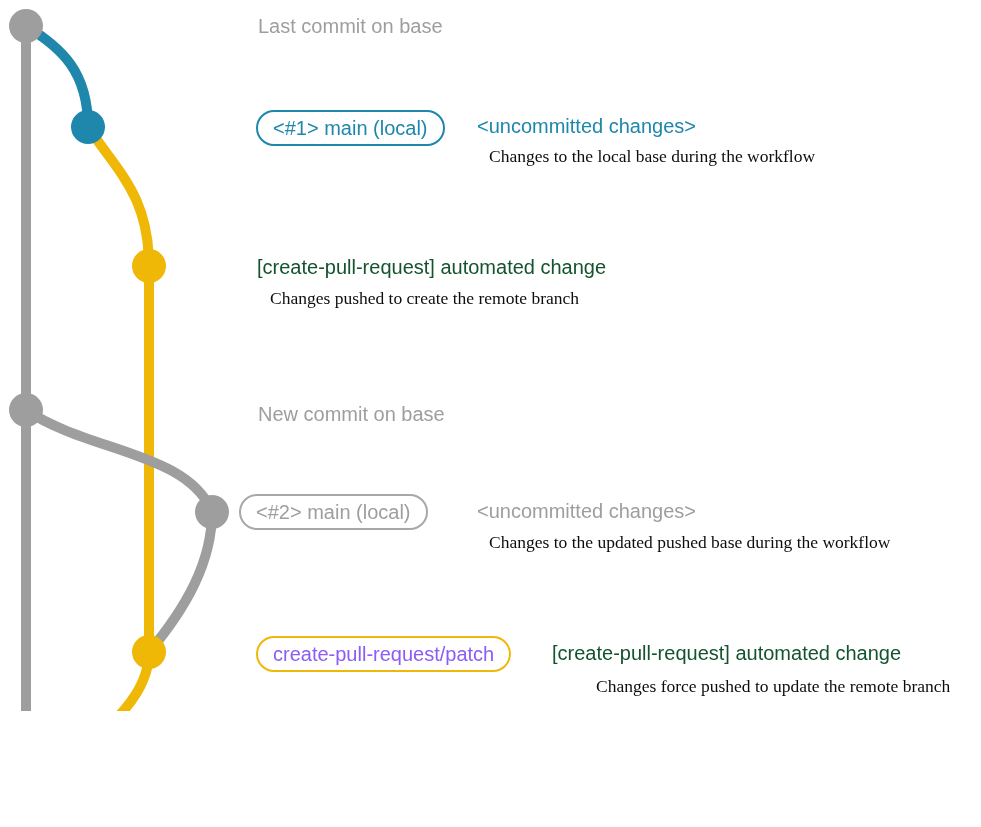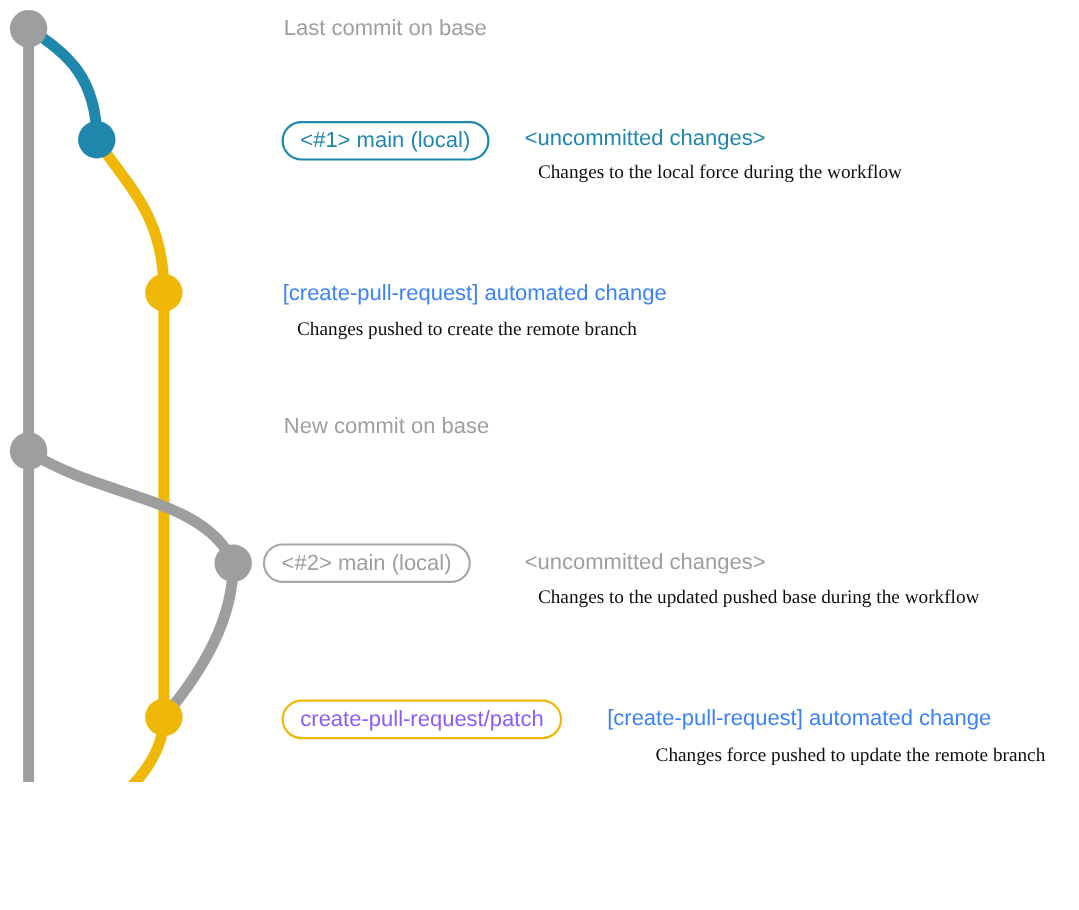--- a/index.html
+++ b/index.html
@@ -22,21 +22,21 @@
   }
   .lbl {
     position: absolute;
     transform: translateY(-50%);
     white-space: nowrap;
     font-size: 20px;
     line-height: 1;
   }
   .gray-text   { color: #9e9e9e; }
   .blue-text   { color: #1e87ab; }
-  .yellow-text { color: #3b82f6; }
+  .yellow-text { color: #14532d; }
   .caption {
     font-family: "Liberation Serif", serif;
     font-size: 17.5px;
     color: #0d0d0d;
   }
   .badge {
     position: absolute;
     transform: translateY(-50%);
     display: inline-flex;
     align-items: center;
@@ -79,26 +79,26 @@
     <circle cx="149" cy="652" r="17" fill="#efb806"></circle>
     <circle cx="26" cy="797" r="17" fill="#9e9e9e"></circle>
   </svg>
 
   <div class="lbl gray-text" style="left:258px; top:26px">Last commit on base</div>
 
   <div class="badge badge-blue" style="left:256px; top:128px">
     <span>&lt;#1&gt; main (local)</span>
   </div>
   <div class="lbl blue-text" style="left:477px; top:126px">&lt;uncommitted changes&gt;</div>
-  <div class="lbl caption" style="left:489px; top:157px">Changes to the local force during the workflow</div>
+  <div class="lbl caption" style="left:489px; top:157px">Changes to the local base during the workflow</div>
 
   <div class="lbl yellow-text" style="left:257px; top:267px">[create-pull-request] automated change</div>
   <div class="lbl caption" style="left:270px; top:299px">Changes pushed to create the remote branch</div>
 
-  <div class="lbl gray-text" style="left:258px; top:388px">New commit on base</div>
+  <div class="lbl gray-text" style="left:258px; top:414px">New commit on base</div>
 
   <div class="badge badge-gray" style="left:239px; top:512px">
     <span>&lt;#2&gt; main (local)</span>
   </div>
   <div class="lbl gray-text" style="left:477px; top:511px">&lt;uncommitted changes&gt;</div>
   <div class="lbl caption" style="left:489px; top:543px">Changes to the updated pushed base during the workflow</div>
 
   <div class="badge badge-yellow" style="left:256px; top:654px">
     <span>create-pull-request/patch</span>
   </div>

